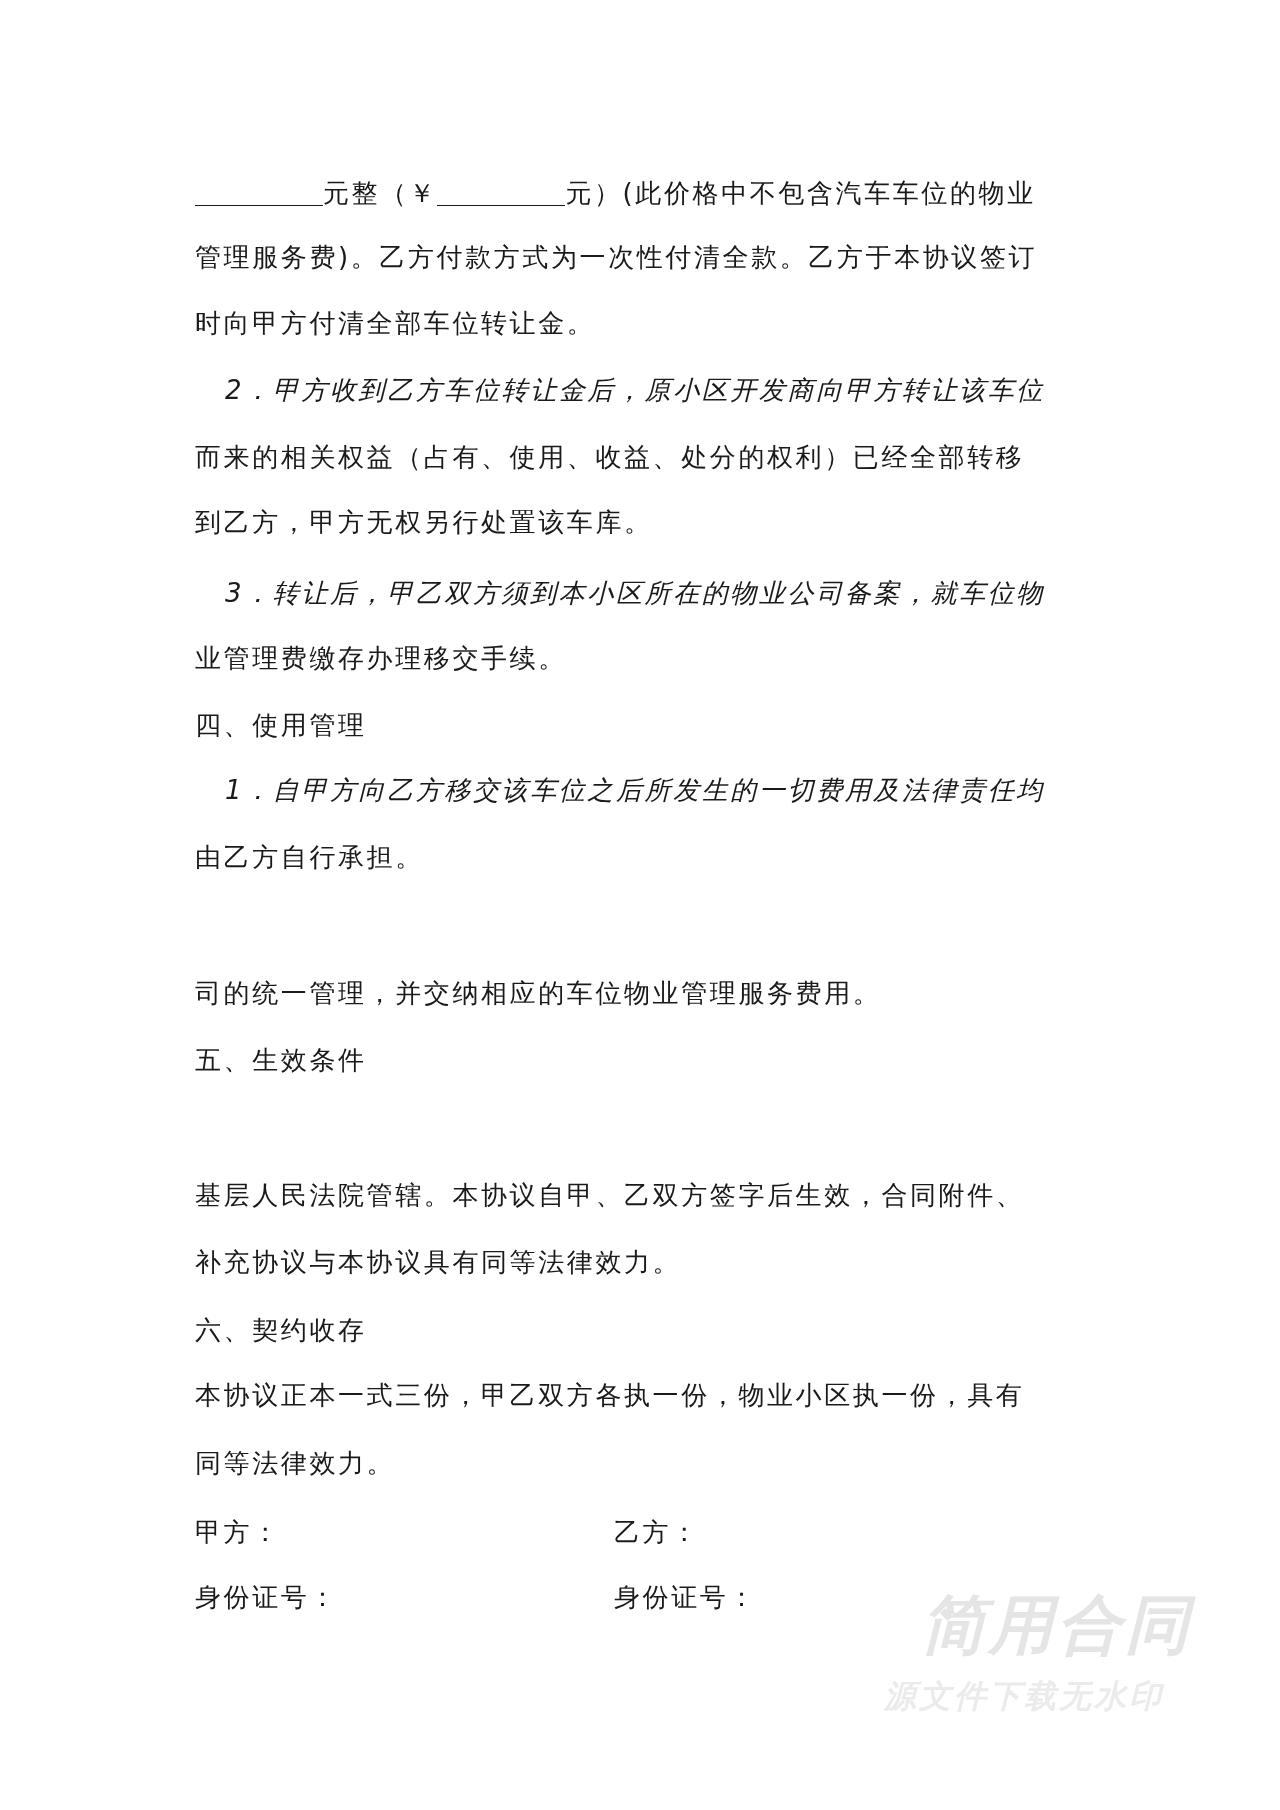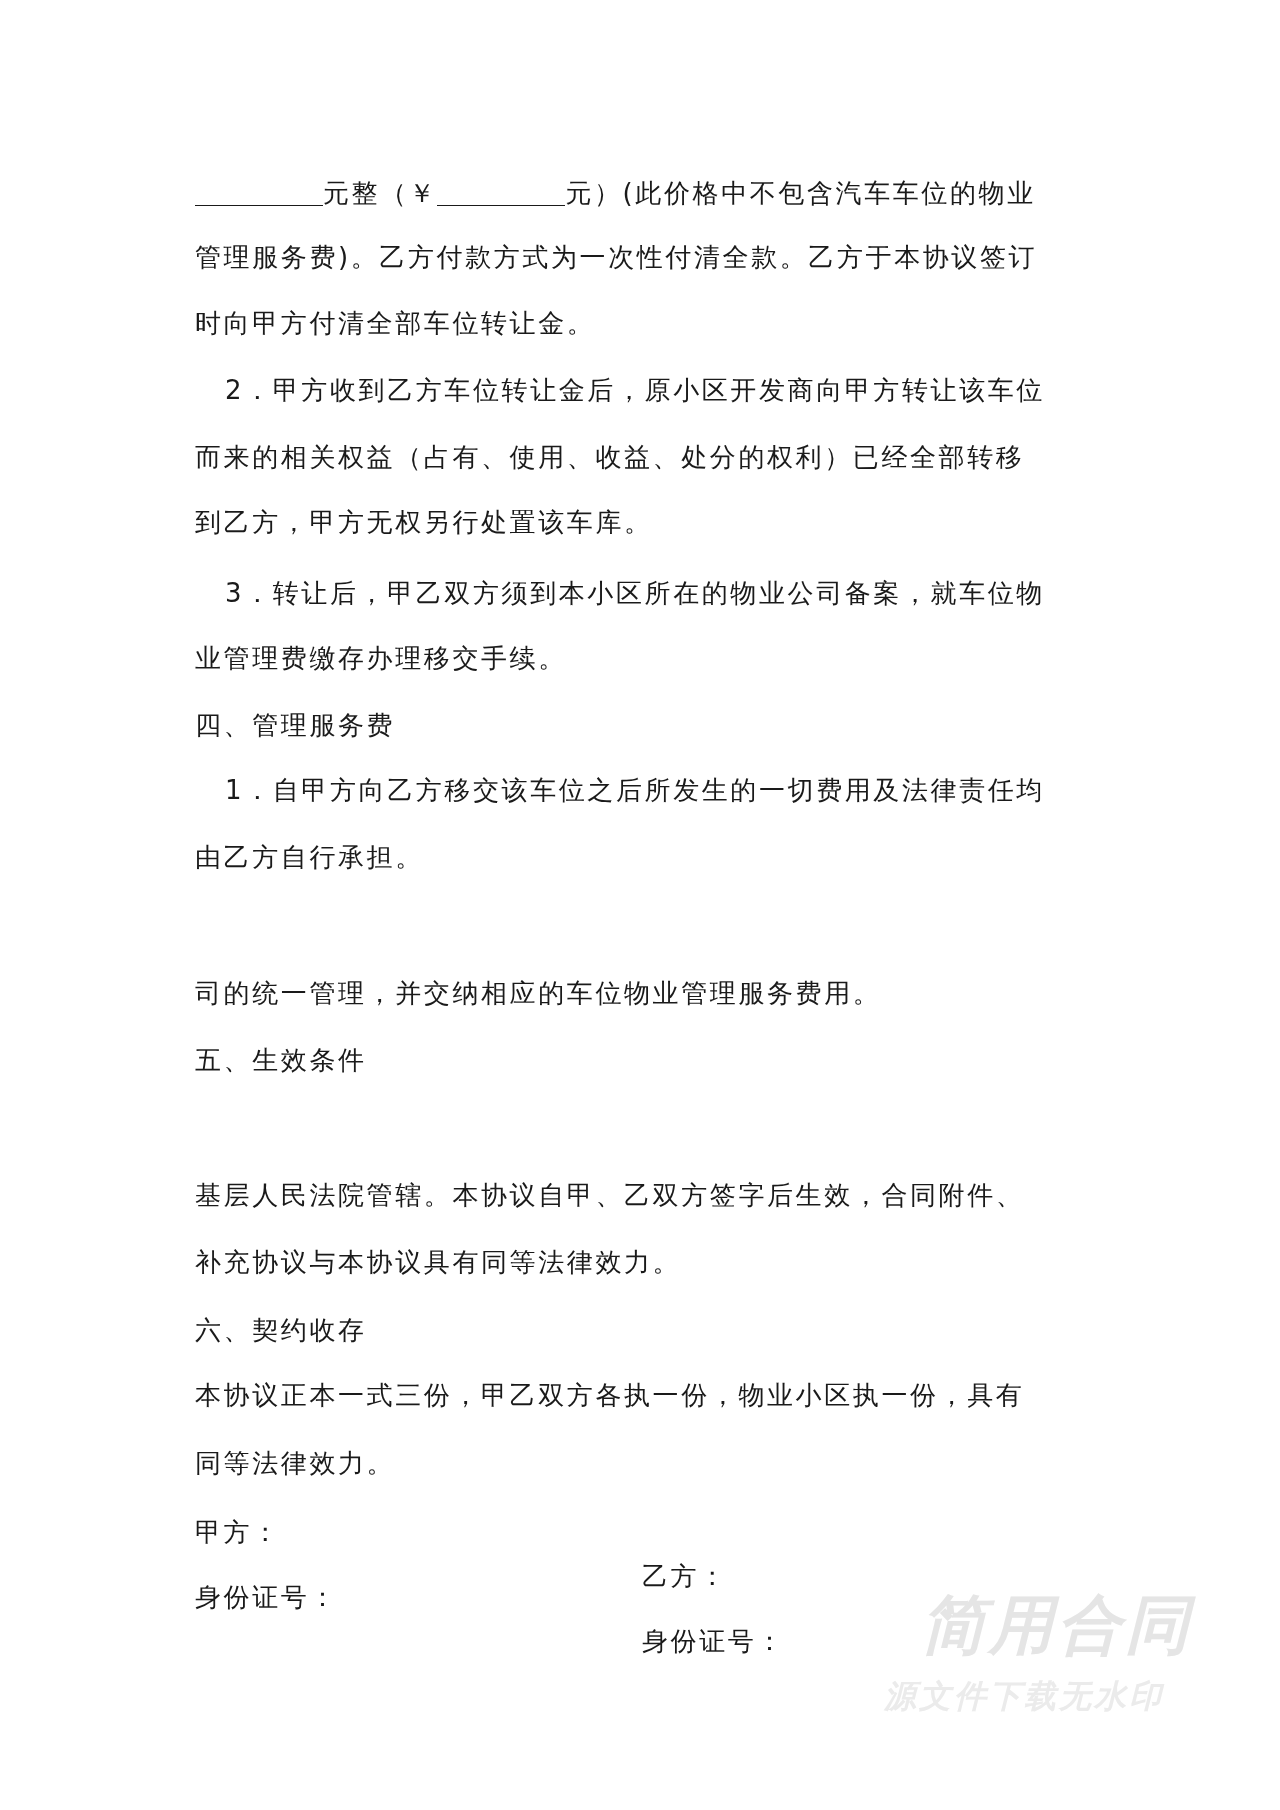--- a/index.html
+++ b/index.html
@@ -9,28 +9,28 @@
     position: absolute;
     left: 195px;
     height: 40px;
     line-height: 40px;
     font-family: "DejaVu Sans", "Liberation Sans", sans-serif;
     font-size: 26px;
     letter-spacing: 2.6px;
     color: #1a1a1a;
     white-space: nowrap;
   }
-  .indent { padding-left: 30px; }
+  .indent { padding-left: 30px; font-style: italic; }
   .blank {
     display: inline-block;
     border-bottom: 1.5px solid #1a1a1a;
     height: 30px;
     vertical-align: -4px;
   }
-  .col2 { left: 642px; margin-top: 44px; }
+  .col2 { left: 614px; }
   .watermark {
     position: absolute;
     left: 884px;
     font-family: "DejaVu Sans", sans-serif;
     font-weight: bold;
     font-style: italic;
     white-space: nowrap;
   }
   .wm-main { top: 1590px; font-size: 64px; line-height: 70px; letter-spacing: 4px; color: #e5e5e5; margin-left: 37px; }
   .wm-sub { top: 1676px; font-size: 32px; line-height: 40px; letter-spacing: 3px; color: #ebebeb; }
@@ -46,21 +46,21 @@
   <div class="line" style="top:303px">时向甲方付清全部车位转让金。</div>
   <div class="line" style="top:237px">管理服务费)。乙方付款方式为一次性付清全款。乙方于本协议签订</div>
 
   <div class="line indent" style="top:370px">2．甲方收到乙方车位转让金后，原小区开发商向甲方转让该车位</div>
   <div class="line" style="top:437px">而来的相关权益（占有、使用、收益、处分的权利）已经全部转移</div>
   <div class="line" style="top:502px">到乙方，甲方无权另行处置该车库。</div>
 
   <div class="line indent" style="top:573px">3．转让后，甲乙双方须到本小区所在的物业公司备案，就车位物</div>
   <div class="line" style="top:638px">业管理费缴存办理移交手续。</div>
 
-  <div class="line" style="top:705px">四、管理服务费</div>
+  <div class="line" style="top:705px">四、使用管理</div>
   <div class="line indent" style="top:770px">1．自甲方向乙方移交该车位之后所发生的一切费用及法律责任均</div>
   <div class="line" style="top:837px">由乙方自行承担。</div>
   <div class="line" style="top:973px">司的统一管理，并交纳相应的车位物业管理服务费用。</div>
 
   <div class="line" style="top:1040px">五、生效条件</div>
   <div class="line" style="top:1242px">补充协议与本协议具有同等法律效力。</div>
   <div class="line" style="top:1175px">基层人民法院管辖。本协议自甲、乙双方签字后生效，合同附件、</div>
 
   <div class="line" style="top:1310px">六、契约收存</div>
   <div class="line" style="top:1375px">本协议正本一式三份，甲乙双方各执一份，物业小区执一份，具有</div>

